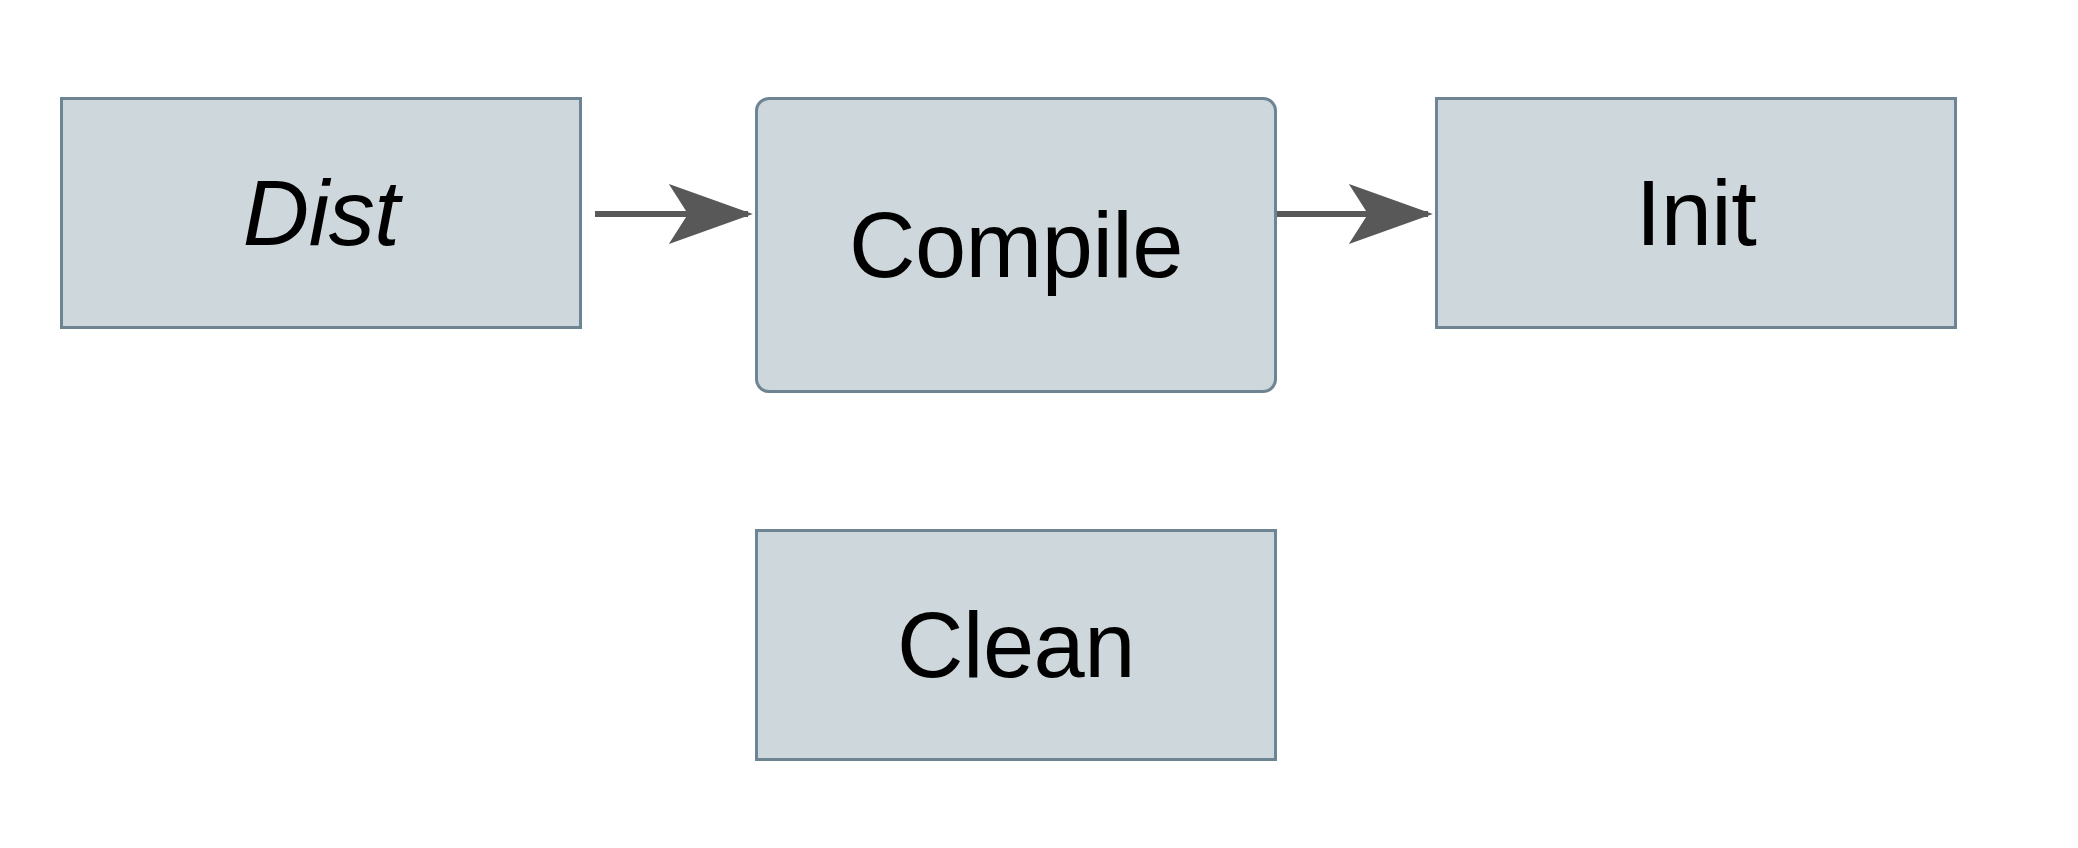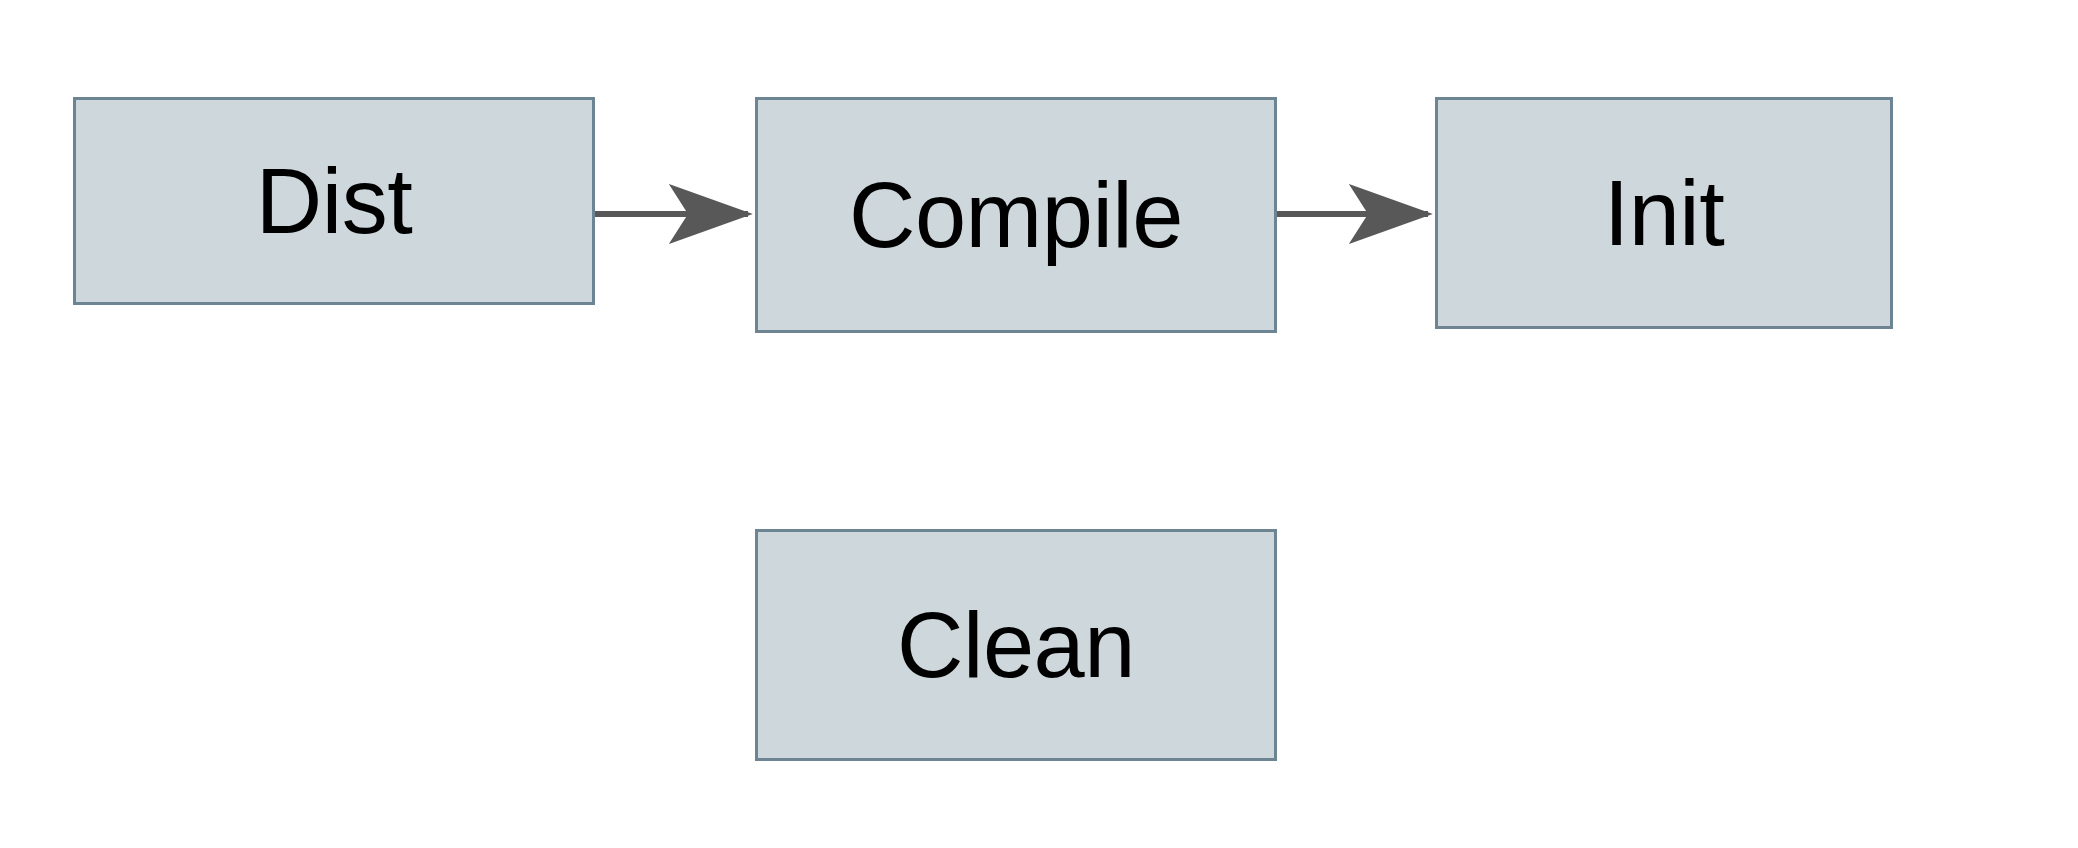--- a/index.html
+++ b/index.html
@@ -59,29 +59,29 @@
 
     <g>
       <line x1="595" y1="214" x2="748" y2="214" stroke="#585858" stroke-width="6" marker-end="url(#arrowhead)"></line>
     </g>
 
     <g>
       <line x1="1277" y1="214" x2="1428" y2="214" stroke="#585858" stroke-width="6" marker-end="url(#arrowhead)"></line>
     </g>
   </svg>
 
-  <div class="node" style="left:73px; top:97px; width:522px; height:208px;">
+  <div class="node" style="left:60px; top:97px; width:522px; height:232px;font-style:italic;">
     <span class="node-label">Dist</span>
   </div>
 
-  <div class="node" style="left:755px; top:97px; width:522px; height:236px;">
+  <div class="node" style="left:755px; top:97px; width:522px; height:296px;border-radius:14px;">
     <span class="node-label">Compile</span>
   </div>
 
-  <div class="node" style="left:1435px; top:97px; width:458px; height:232px;">
+  <div class="node" style="left:1435px; top:97px; width:522px; height:232px;">
     <span class="node-label">Init</span>
   </div>
 
   <div class="node" style="left:755px; top:529px; width:522px; height:232px;">
     <span class="node-label">Clean</span>
   </div>
 
 </div>
 
 </body></html>

